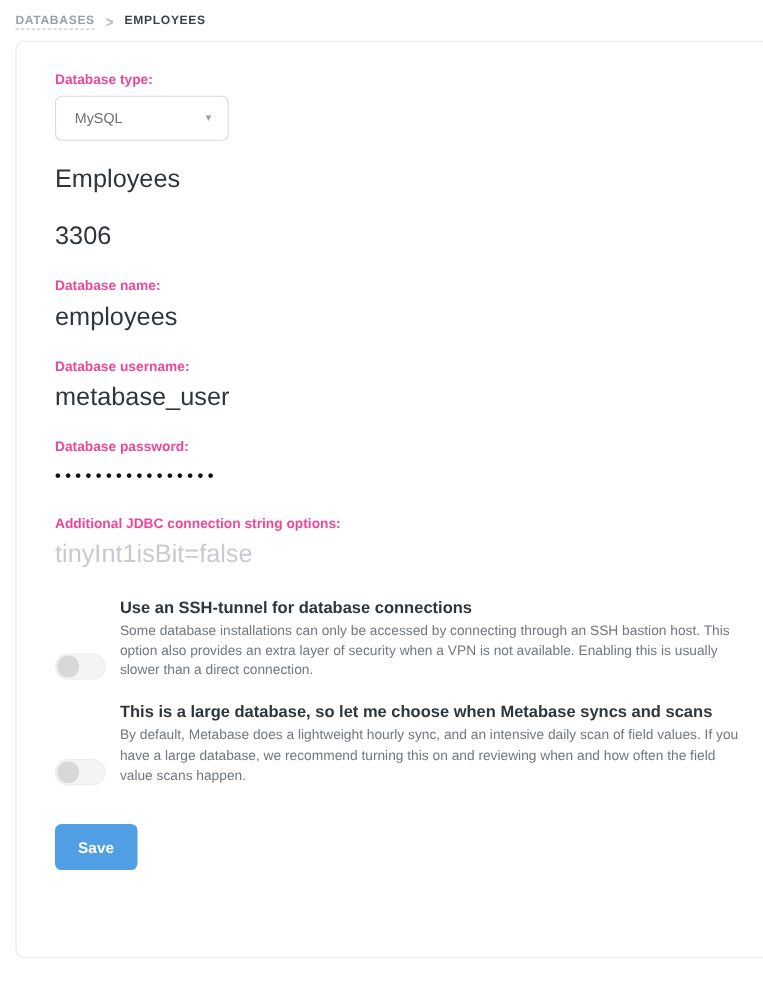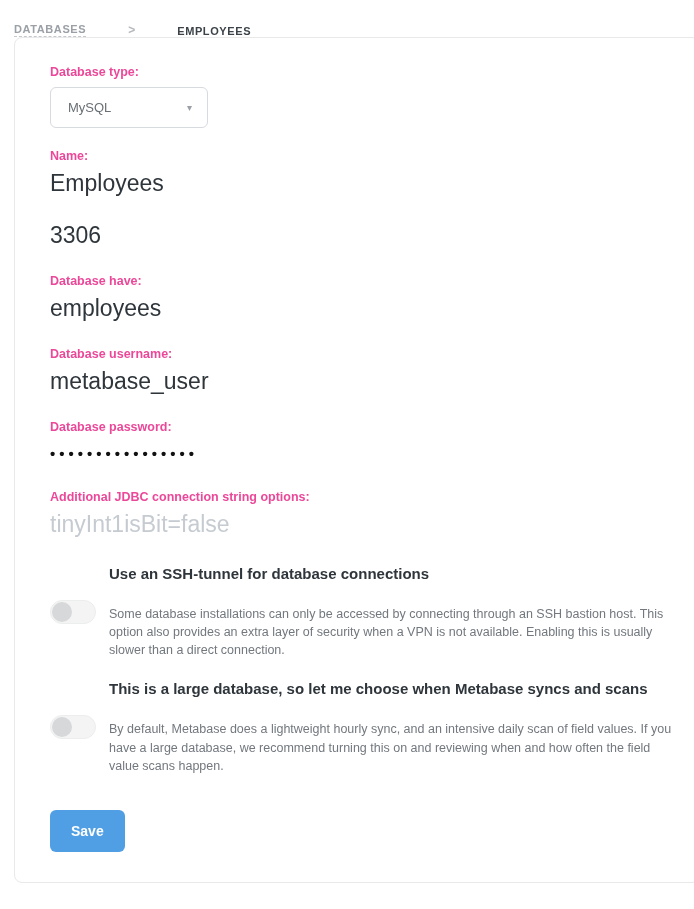--- a/index.html
+++ b/index.html
@@ -7,24 +7,23 @@
     width: 694px;
     background: #ffffff;
     font-family: "Liberation Sans", "DejaVu Sans", sans-serif;
     overflow-x: hidden;
   }
   body { min-height: 909px; }
 
   
   .breadcrumb {
     display: flex;
-    align-items: flex-end;
+    align-items: flex-start;
     padding: 13px 0 0 14px;
     height: 37px;
-    gap: 32px;
   }
   .crumb-parent {
     font-size: 11px;
     font-weight: bold;
     letter-spacing: 0.6px;
     color: #9aa0a6;
     text-decoration: none;
     border-bottom: 1px dashed #c4c8cc;
     padding-bottom: 1px;
     cursor: pointer;
@@ -100,21 +99,21 @@
   .select-chevron {
     font-size: 10px;
     color: #9aa0a5;
     line-height: 1;
   }
   .field-select { margin-bottom: 21px; }
 
   
   .toggle-row {
     display: flex;
-    align-items: center;
+    align-items: flex-end;
     margin-bottom: 19px;
   }
   .toggle {
     flex: 0 0 auto;
     width: 46px;
     height: 24px;
     border: 1px solid #eceded;
     border-radius: 99px;
     background: #f4f4f5;
     position: relative;
@@ -131,21 +130,21 @@
     background: #d6d8da;
   }
   .toggle-text { margin-left: 13px; }
   .toggle-title {
     font-size: 15px;
     font-weight: bold;
     color: #2e353b;
     line-height: 1.4;
   }
   .toggle-desc {
-    margin-top: 21px;
+    margin-top: 1px;
     font-size: 12.5px;
     color: #72787e;
     line-height: 1.45;
     max-width: 578px;
   }
 
   
   .save-button {
     display: inline-block;
     margin-top: 16px;
@@ -175,34 +174,33 @@
   <div class="field field-select">
     <div class="field-label">Database type:</div>
     <div class="select-box">
       <span class="select-value">MySQL</span>
       <span class="select-chevron">▾</span>
     </div>
   </div>
 
   
   <div class="field">
-    <div class="field-label">Name:</div>
     <input class="field-input" type="text" value="Employees" style="">
   </div>
 
   
 
   
   <div class="field">
     <input class="field-input" type="text" value="3306" style="">
   </div>
 
   
   <div class="field">
-    <div class="field-label">Database have:</div>
+    <div class="field-label">Database name:</div>
     <input class="field-input" type="text" value="employees" style="">
   </div>
 
   
   <div class="field">
     <div class="field-label">Database username:</div>
     <input class="field-input" type="text" value="metabase_user" style="">
   </div>
 
   

